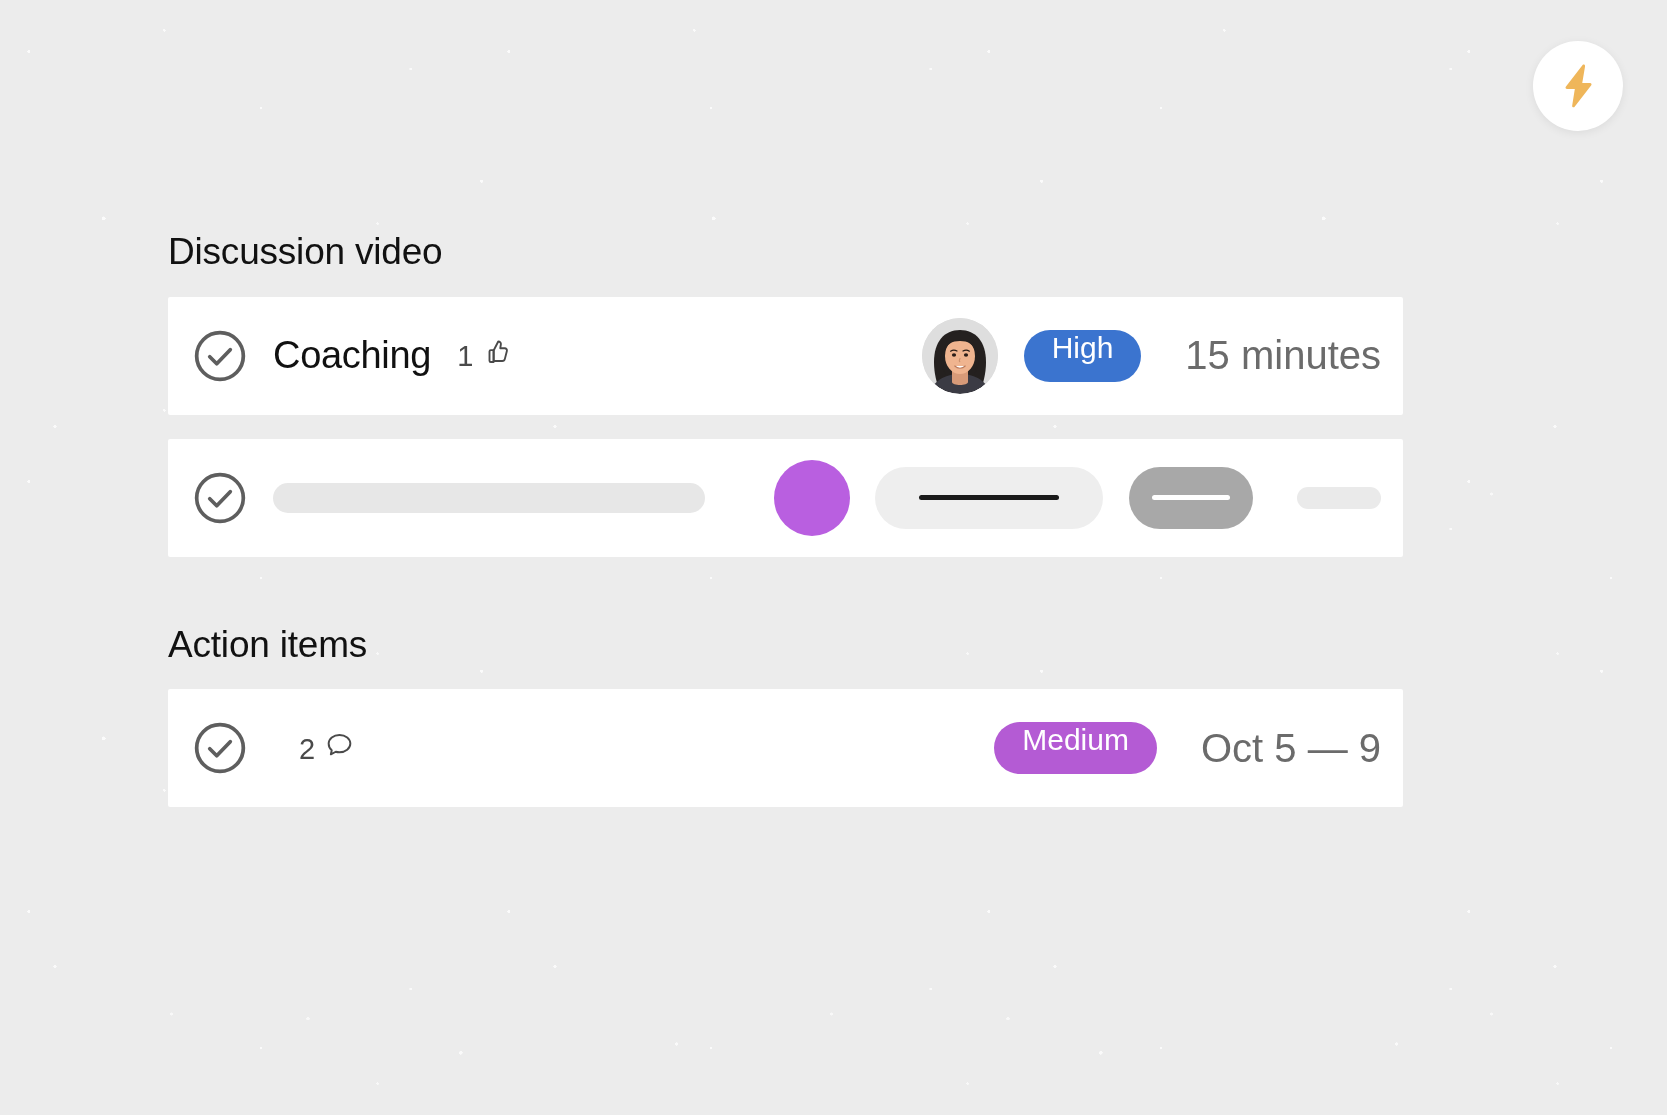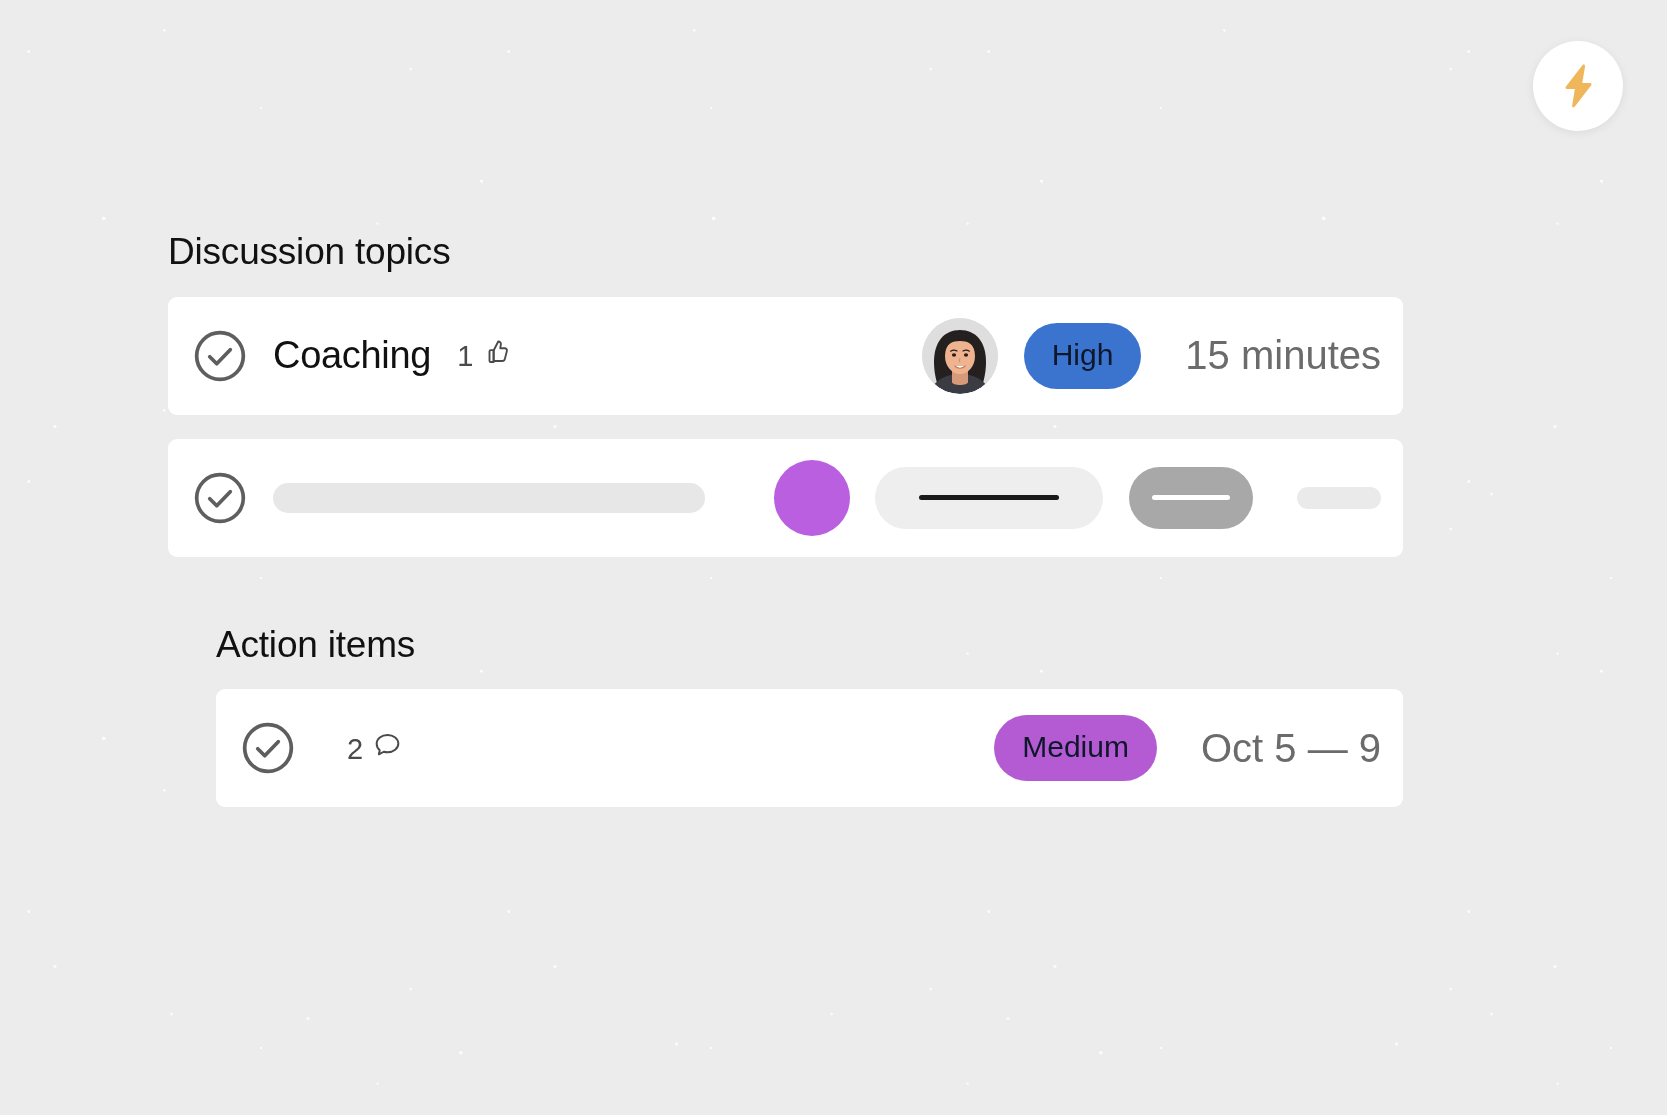--- a/index.html
+++ b/index.html
@@ -68,25 +68,25 @@
 
   .section-title {
     font-size: 37px;
     font-weight: 400;
     color: #111111;
     letter-spacing: -0.2px;
     line-height: 1.1;
     margin-bottom: 24px;
   }
 
-  .section + .section { margin-top: 68px; margin-left: 48px; }
+  .section + .section { margin-top: 68px; }
 
   .card {
     background: #ffffff;
-    border-radius: 9px;
+    border-radius: 2px;
     height: 118px;
     display: flex;
     align-items: center;
     padding: 0 22px 0 24px;
   }
   .card + .card { margin-top: 24px; }
 
   
   .check-circle {
     flex: 0 0 auto;
@@ -128,24 +128,24 @@
     background: #dcdcdc;
     margin-right: 26px;
     cursor: pointer;
   }
   .avatar svg { display: block; }
 
   
   .pill {
     flex: 0 0 auto;
     border-radius: 999px;
-    color: #0f172a;
+    color: #ffffff;
     font-size: 30px;
     line-height: 1;
-    padding: 17px 28px 19px;
+    padding: 3px 28px 19px;
     cursor: pointer;
     white-space: nowrap;
   }
 
   .right-meta {
     flex: 0 0 auto;
     font-size: 40px;
     color: #6b6b6b;
     white-space: nowrap;
     margin-left: 44px;
@@ -202,21 +202,21 @@
   <span>
     <svg width="44" height="46" viewBox="0 0 24 26" aria-hidden="true">
       <path d="M14.6 1.2 5.1 13.4c-.4.5 0 1.3.7 1.3h4.4l-1.5 9.4c-.1.8.9 1.2 1.4.6l9.4-12.1c.4-.5 0-1.3-.7-1.3h-4.4l1.6-9.5c.1-.8-.9-1.2-1.4-.6z" fill="#efb65a"></path>
     </svg>
   </span>
 </button>
 
 <div class="content">
 
   <div class="section">
-    <h2 class="section-title">Discussion topics</h2>
+    <h2 class="section-title">Discussion video</h2>
 
     <div class="card">
       <span class="check-circle">
         <svg width="56" height="56" viewBox="0 0 24 24" aria-hidden="true">
           <circle cx="12" cy="12" r="10" fill="none" stroke="#5e5e5e" stroke-width="1.6"></circle>
           <path d="M7.6 12.3l3 3 5.8-6" fill="none" stroke="#5e5e5e" stroke-width="1.6" stroke-linecap="round" stroke-linejoin="round"></path>
         </svg>
       </span>
 
       <span class="row-title">Coaching</span>

